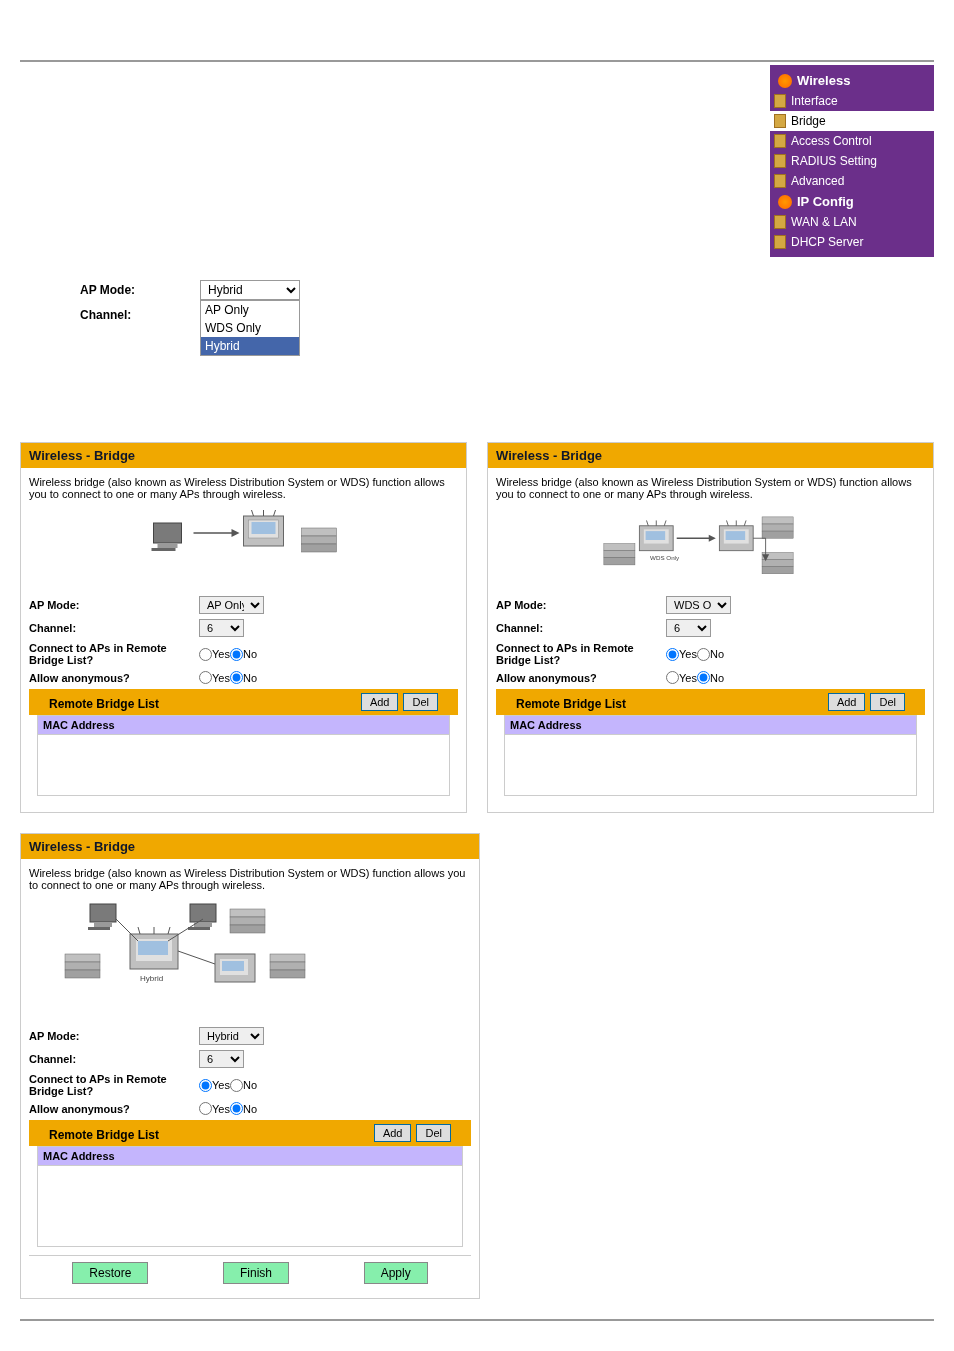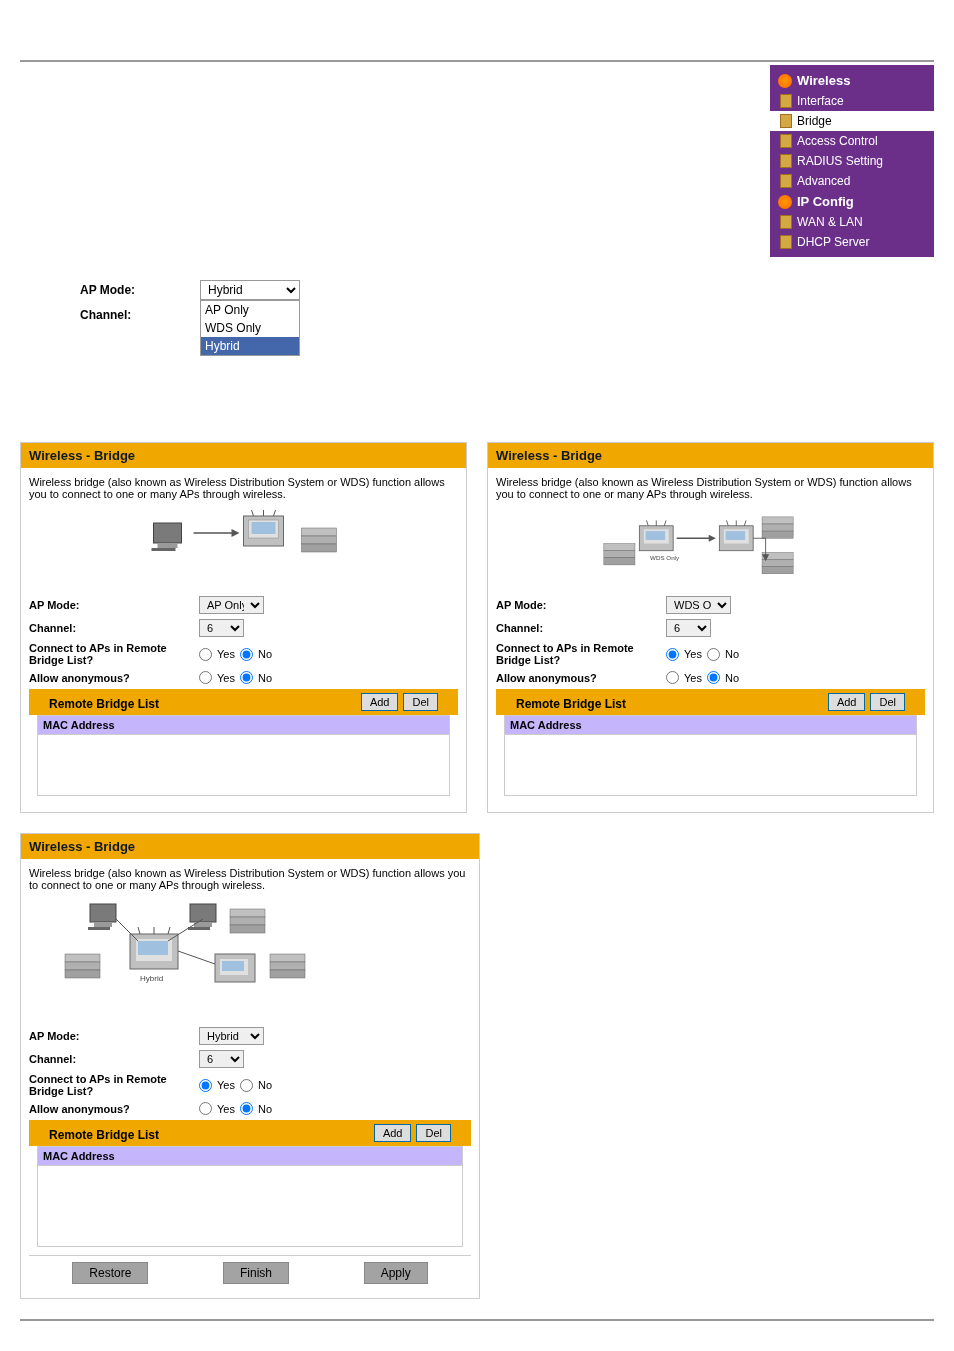--- a/index.html
+++ b/index.html
@@ -41,21 +41,21 @@
       cursor: pointer;
       font-size: 12px;
       color: #fff;
     }
     .nav-item.section-header {
       font-weight: bold;
       color: #fff;
       font-size: 13px;
     }
     .nav-item.sub-item {
-      padding-left: 10px;
+      padding-left: 4px;
       text-align: center;
     }
     .nav-item.sub-item.active {
       background: #fff;
       color: #000;
     }
     .nav-icon {
       width: 16px;
       height: 16px;
       margin-right: 5px;
@@ -197,21 +197,20 @@
       font-size: 11px;
     }
     .field-select {
       border: 1px solid #999;
       padding: 1px 3px;
       font-size: 11px;
       width: 65px;
     }
     .field-radio {
       display: flex;
-      gap: 5px;
       align-items: center;
     }
     .field-radio label {
       font-size: 11px;
       font-weight: normal;
     }
 
     
     .rbl-header {
       background: #f0a800;
@@ -254,21 +253,21 @@
     .action-btns {
       display: flex;
       justify-content: space-around;
       padding: 6px;
       border-top: 1px solid #ccc;
       margin-top: 8px;
     }
     .btn-action {
       padding: 3px 16px;
       font-size: 12px;
-      background: #a3a3a3;
+      background: #86efac;
       border: 1px solid #888;
       cursor: pointer;
     }
 
     
     .hybrid-diagram {
       height: 120px;
     }
   </style>
 </head>

